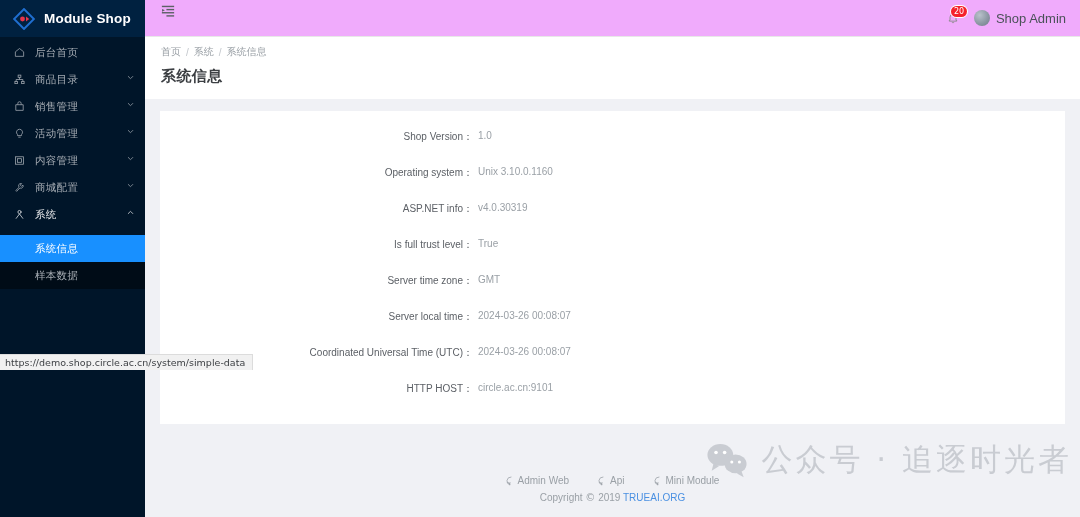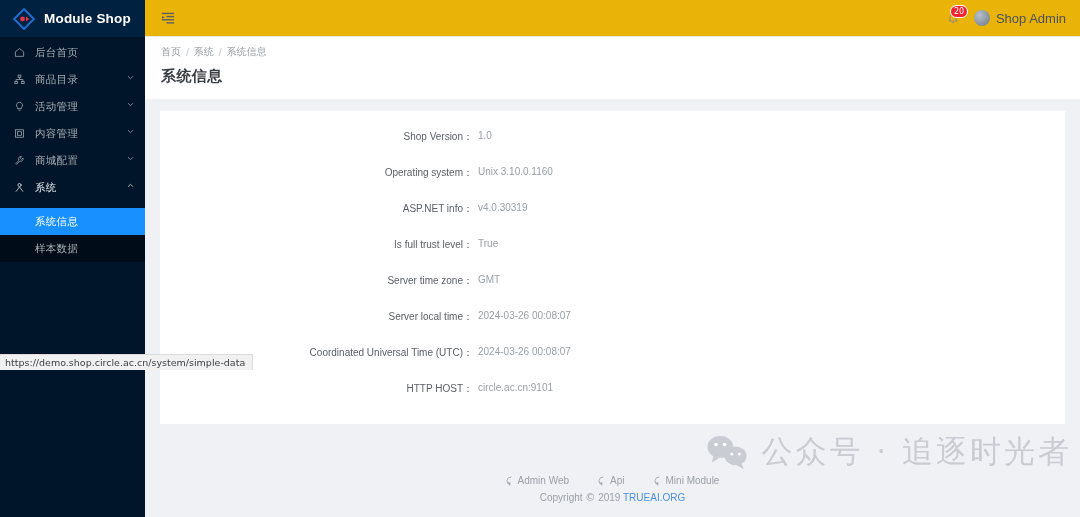--- a/index.html
+++ b/index.html
@@ -59,23 +59,23 @@
 
   
   .main {
     flex: 1 1 auto; height: 517px;
     display: flex; flex-direction: column;
     background: #f0f1f5;
     position: relative;
     overflow: hidden;
   }
   .topbar {
-    height: 37px; background: #eab308;
+    height: 37px; background: #f0abfc;
     border-bottom: 1px solid #e8e8e8;
-    display: flex; align-items: center;
+    display: flex; 
     padding: 0 14px 0 12px;
     flex: 0 0 37px;
   }
   .fold-btn { width: 22px; height: 22px; display: flex; align-items: center; justify-content: center; cursor: pointer; }
   .fold-btn svg { width: 14px; height: 14px; display: block; }
   .topbar-spacer { flex: 1 1 auto; }
   .topbar-right { display: flex; align-items: center; gap: 11px; }
   .bell-wrap { position: relative; width: 19px; height: 22px; display:flex; align-items:center; justify-content:center; cursor: pointer; }
   .bell-wrap svg { width: 12px; height: 12px; display:block; color:#8a8a8a; }
   .badge {
@@ -150,21 +150,21 @@
     font-size: 10px; color: #9aa0a6; cursor: pointer; text-decoration: none;
   }
   .footer-link svg { width: 10px; height: 10px; display: block; }
   .copyright { font-size: 10px; color: #9aa0a6; }
   .copyright .brand { color: #4a90e2; }
   .copyright .cmark { font-family: "DejaVu Sans", sans-serif; }
 
   
   .watermark {
     position: absolute;
-    right: 8px; bottom: 44px;
+    right: 8px; bottom: 36px;
     display: flex; align-items: center; gap: 13px;
     pointer-events: none;
   }
   .watermark .wm-icon { width: 42px; height: 36px; flex: 0 0 42px; }
   .watermark .wm-text {
     font-size: 31px; color: #c9ccd2; letter-spacing: 3px;
     font-family: "DejaVu Sans", sans-serif; white-space: nowrap;
   }
 
   
@@ -219,20 +219,34 @@
           </svg>
         </span>
         <span class="mi-label">商品目录</span>
         <span class="mi-arrow">
           <svg viewBox="0 0 12 12" fill="none" stroke="#a6adb4" stroke-width="1.3" stroke-linecap="round" stroke-linejoin="round">
               <path d="M3 4.6 L6 7.6 L9 4.6"></path>
             </svg>
         </span>
       </div>
 
+      <div class="menu-item">
+        <span class="mi-icon">
+          <svg viewBox="0 0 16 16" fill="none" stroke="#a6adb4" stroke-width="1.1" stroke-linejoin="round">
+            <path d="M2.6 5.4 H13.4 V13.6 H2.6 Z"></path>
+            <path d="M5.6 5.4 V3.4 A2.4 2.4 0 0 1 10.4 3.4 V5.4"></path>
+          </svg>
+        </span>
+        <span class="mi-label">销售管理</span>
+        <span class="mi-arrow">
+          <svg viewBox="0 0 12 12" fill="none" stroke="#a6adb4" stroke-width="1.3" stroke-linecap="round" stroke-linejoin="round">
+              <path d="M3 4.6 L6 7.6 L9 4.6"></path>
+            </svg>
+        </span>
+      </div>
 
       <div class="menu-item">
         <span class="mi-icon">
           <svg viewBox="0 0 16 16" fill="none" stroke="#a6adb4" stroke-width="1.1" stroke-linejoin="round">
             <path d="M8 1.8 A4.4 4.4 0 0 1 11 9.4 V11 H5 V9.4 A4.4 4.4 0 0 1 8 1.8 Z"></path>
             <path d="M6.2 13.3 H9.8"></path>
           </svg>
         </span>
         <span class="mi-label">活动管理</span>
         <span class="mi-arrow">

